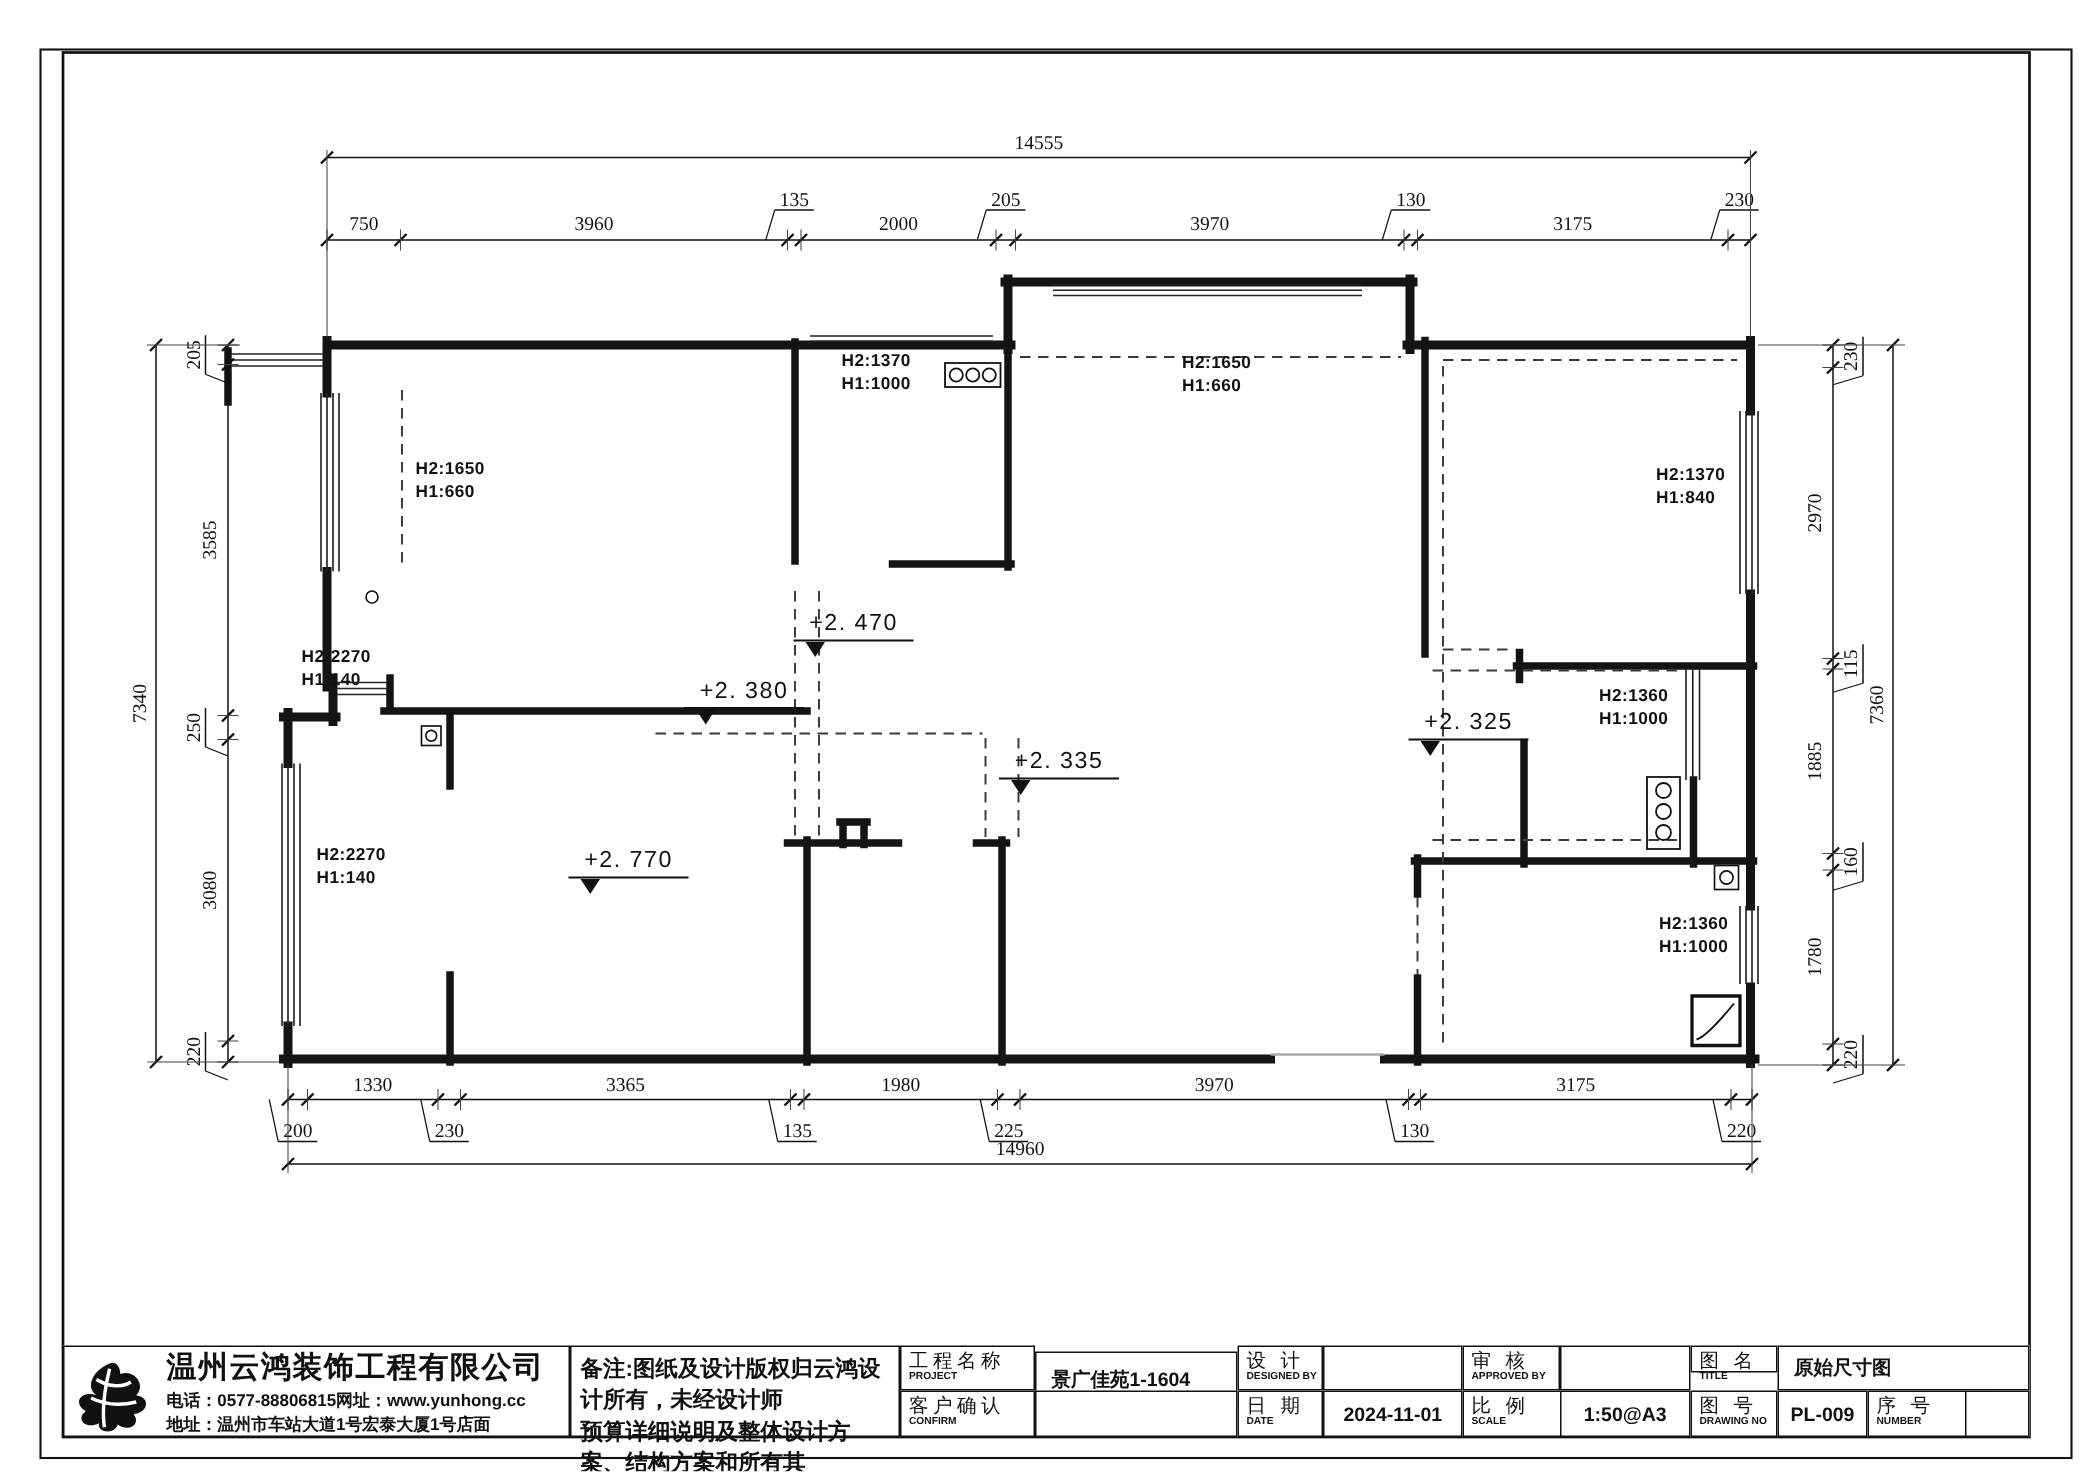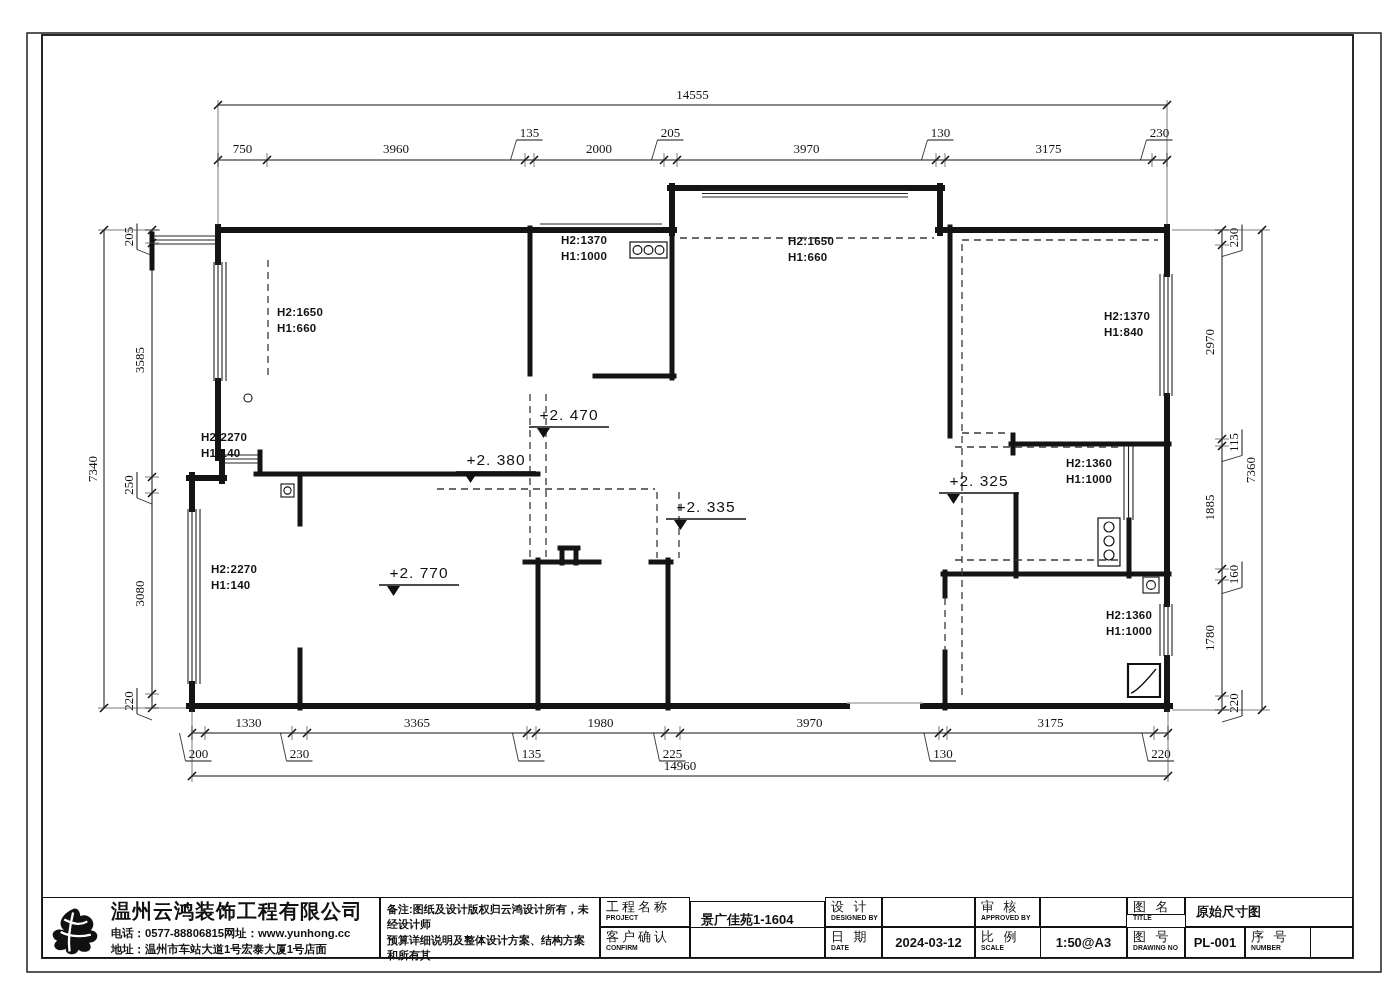--- a/index.html
+++ b/index.html
@@ -10,21 +10,21 @@
   .tb{position:absolute;left:42px;top:897px;width:1311px;height:61px;background:#fff}
   .cell{position:absolute;box-sizing:border-box;border:1.4px solid #111;background:#fff}
   .lc .cn{font-size:13px;font-weight:400;letter-spacing:3px;color:#111;padding:2px 0 0 5px;line-height:1.1;white-space:nowrap}
   .lc .en{font-size:6.8px;font-weight:700;color:#111;padding:0 0 0 5px;letter-spacing:0;white-space:nowrap}
   .vc{display:flex;align-items:center;justify-content:center;font-size:13px;font-weight:600;color:#111;white-space:nowrap}
   .vc.left{justify-content:flex-start;padding-left:10px}
   .company{display:flex;align-items:flex-end;padding-left:0}
   .cinfo{margin-left:6px}
   .cname{font-size:20px;font-weight:700;letter-spacing:1px;color:#111;white-space:nowrap}
   .cline{font-size:11.3px;font-weight:700;color:#111;margin-top:1px;white-space:nowrap}
-  .notes{padding:4px 6px;font-size:11px;font-weight:600;color:#111;line-height:1.4}
+  .notes{padding:4px 6px;font-size:15px;font-weight:600;color:#111;line-height:1.4}
 </style>
 </head>
 <body>
 
 <div class="sheet">
   <svg id="plan" width="1389" height="981" viewBox="0 0 1389 981">
       <rect x="27" y="33" width="1354" height="939" fill="none" stroke="#111" stroke-width="1.4"></rect>
       <rect x="42" y="35" width="1311" height="923" fill="none" stroke="#111" stroke-width="1.8"></rect>
       <path d="M218,230 H674 M672,233 V186 M670,188 H942 M940,186 V233 M938,230 H1167 M1167,227 V274 M1167,396 V604 M1167,658 V709 M1170,706 H923 M847,706 H189 M192,709 V684 M192,509 V475 M189,478 H224 M222,481 V452 M218,458 V381 M218,262 V227" fill="none" stroke="#141414" stroke-width="6" stroke-linecap="square"></path>
       <path d="M530,228 V374 M672,230 V378 M595,376 H674 M256,474 H538 M300,476 V524 M525,562 H599 M562,563 V548 M560,548 H578 M576,548 V563 M538,560 V708 M651,562 H671 M668,560 V708 M950,227 V436 M1011,444 H1169 M1013,435 V453 M943,574 H1169 M945,572 V596 M945,652 V708 M300,708 V650 M152,234 V268 M260,452 V470 M1016,495 V576 M1129,520 V576" fill="none" stroke="#141414" stroke-width="5" stroke-linecap="square"></path>
@@ -321,21 +321,21 @@
     <div class="cell lc" style="left:783px;top:0;width:57px;height:30px">
       <div class="cn">设 计</div>
       <div class="en">DESIGNED BY</div>
     </div>
     <div class="cell vc" style="left:840px;top:0;width:93px;height:30px"></div>
 
     <div class="cell lc" style="left:783px;top:30px;width:57px;height:31px">
       <div class="cn">日 期</div>
       <div class="en">DATE</div>
     </div>
-    <div class="cell vc" style="left:840px;top:30px;width:93px;height:31px">2024-03-12</div>
+    <div class="cell vc" style="left:840px;top:30px;width:93px;height:31px">2024-11-01</div>
 
     <div class="cell lc" style="left:933px;top:0;width:65px;height:30px">
       <div class="cn">审 核</div>
       <div class="en">APPROVED BY</div>
     </div>
     <div class="cell vc" style="left:998px;top:0;width:87px;height:30px"></div>
 
     <div class="cell lc" style="left:933px;top:30px;width:78px;height:31px">
       <div class="cn">比 例</div>
       <div class="en">SCALE</div>
@@ -345,21 +345,21 @@
     <div class="cell lc" style="left:1085px;top:0;width:58px;height:18px">
       <div class="cn">图 名</div>
       <div class="en">TITLE</div>
     </div>
     <div class="cell vc left" style="left:1143px;top:0;width:168px;height:30px">原始尺寸图</div>
 
     <div class="cell lc" style="left:1085px;top:30px;width:58px;height:31px">
       <div class="cn">图 号</div>
       <div class="en">DRAWING NO</div>
     </div>
-    <div class="cell vc" style="left:1143px;top:30px;width:60px;height:31px">PL-001</div>
+    <div class="cell vc" style="left:1143px;top:30px;width:60px;height:31px">PL-009</div>
 
     <div class="cell lc" style="left:1203px;top:30px;width:83px;height:31px">
       <div class="cn">序 号</div>
       <div class="en">NUMBER</div>
     </div>
     <div class="cell vc" style="left:1268px;top:30px;width:43px;height:31px"></div>
   </div>
 </div>
 
 </body></html>

